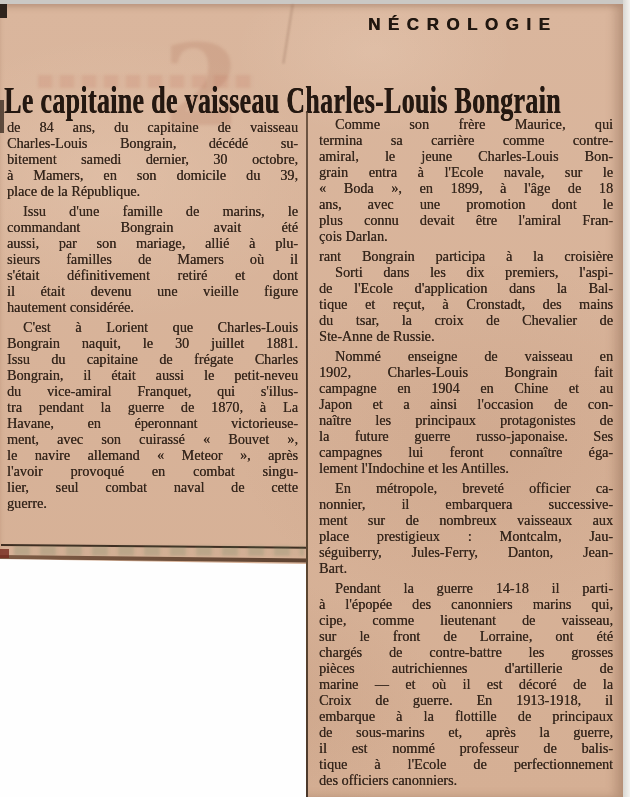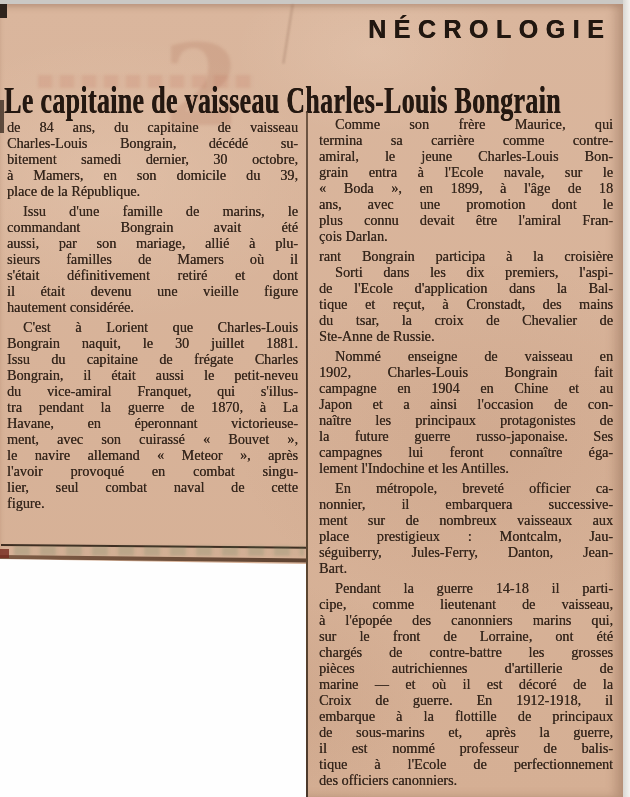--- a/index.html
+++ b/index.html
@@ -21,21 +21,21 @@
   }
   
   .right-sliver{
     position:absolute;right:0;top:0;width:7px;height:797px;
     background:linear-gradient(90deg,#d9d7d2,#f4f2ee);
   }
   
   .section{
     position:absolute;left:368px;top:15px;width:246px;
     font-family:"Liberation Sans",sans-serif;font-weight:700;
-    font-size:25px;letter-spacing:7.5px;color:#211710;
+    font-size:17px;letter-spacing:7.5px;color:#211710;
     text-shadow:.5px 0 0 #211710;white-space:nowrap;
   }
   
   .headline{
     position:absolute;left:4px;top:54px;
     font-weight:700;font-size:37px;color:#241811;
     white-space:nowrap;letter-spacing:.5px;
     transform:scaleX(.70);transform-origin:left center;
     text-shadow:.6px 0 0 #241811;
   }
@@ -135,21 +135,21 @@
       <div class="line">Bongrain naquit, le 30 juillet 1881.</div>
       <div class="line">Issu du capitaine de frégate Charles</div>
       <div class="line">Bongrain, il était aussi le petit-neveu</div>
       <div class="line">du vice-amiral Franquet, qui s'illus-</div>
       <div class="line">tra pendant la guerre de 1870, à La</div>
       <div class="line">Havane, en éperonnant victorieuse-</div>
       <div class="line">ment, avec son cuirassé « Bouvet »,</div>
       <div class="line">le navire allemand « Meteor », après</div>
       <div class="line">l'avoir provoqué en combat singu-</div>
       <div class="line">lier, seul combat naval de cette</div>
-      <div class="line last">figure.</div>
+      <div class="line last">guerre.</div>
     </div>
   </div>
 <div class="divider"></div>
 <div class="col col-right" id="col-right">
     <div class="paragraph">
       <div class="line first">Comme son frère Maurice, qui</div>
       <div class="line">termina sa carrière comme contre-</div>
       <div class="line">amiral, le jeune Charles-Louis Bon-</div>
       <div class="line">grain entra à l'Ecole navale, sur le</div>
       <div class="line">« Boda », en 1899, à l'âge de 18</div>
@@ -178,27 +178,27 @@
     <div class="paragraph">
       <div class="line first">En métropole, breveté officier ca-</div>
       <div class="line">nonnier, il embarquera successive-</div>
       <div class="line">ment sur de nombreux vaisseaux aux</div>
       <div class="line">place prestigieux : Montcalm, Jau-</div>
       <div class="line">séguiberry, Jules-Ferry, Danton, Jean-</div>
       <div class="line last">Bart.</div>
     </div>
     <div class="paragraph">
       <div class="line first">Pendant la guerre 14-18 il parti-</div>
+      <div class="line">à l'épopée des canonniers marins qui,</div>
       <div class="line">cipe, comme lieutenant de vaisseau,</div>
-      <div class="line">à l'épopée des canonniers marins qui,</div>
       <div class="line">sur le front de Lorraine, ont été</div>
       <div class="line">chargés de contre-battre les grosses</div>
       <div class="line">pièces autrichiennes d'artillerie de</div>
       <div class="line">marine — et où il est décoré de la</div>
-      <div class="line">Croix de guerre. En 1912-1918, il</div>
+      <div class="line">Croix de guerre. En 1913-1918, il</div>
       <div class="line">embarque à la flottille de principaux</div>
       <div class="line">de sous-marins et, après la guerre,</div>
       <div class="line">il est nommé professeur de balis-</div>
       <div class="line">tique à l'Ecole de perfectionnement</div>
       <div class="line last">des officiers canonniers.</div>
     </div>
   </div>
 
 <div class="left-rule"></div>
 <div class="ghost-strip"></div>

